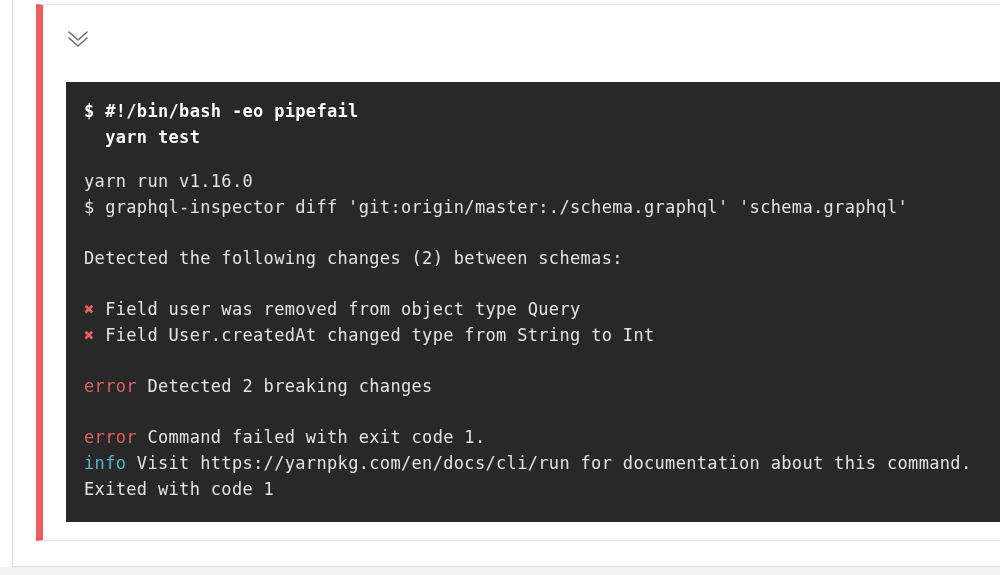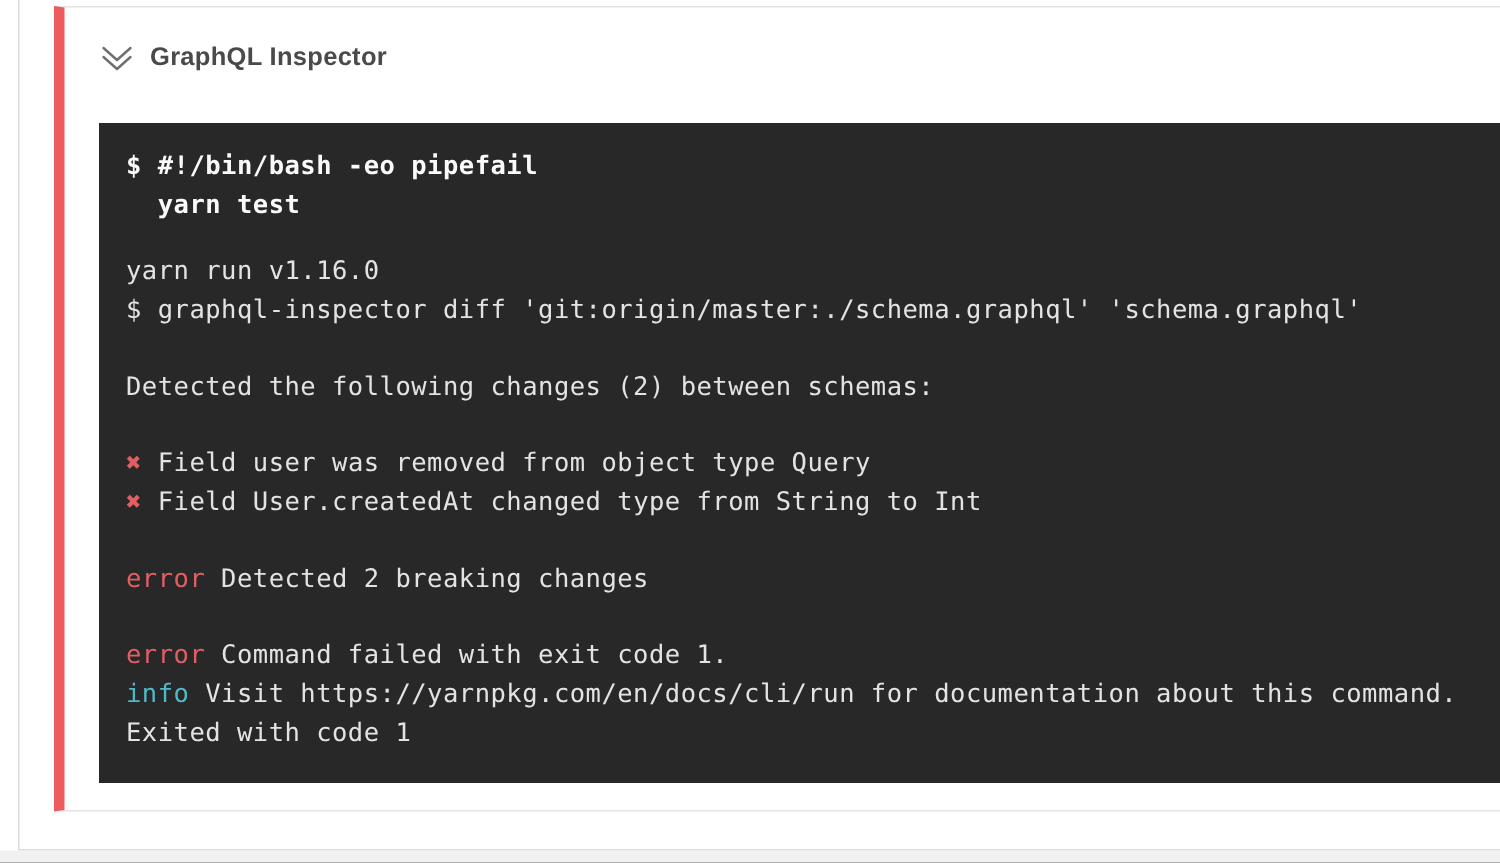--- a/index.html
+++ b/index.html
@@ -86,18 +86,17 @@
 
 <div class="main-panel">
   <div class="step-card">
     <div class="step-header">
       <span class="chevrons">
         <svg width="24" height="20" viewBox="0 0 24 20">
           <polyline points="3,3 12,11 21,3" fill="none" stroke="#6f6f6f" stroke-width="1.6" stroke-linecap="round" stroke-linejoin="round"></polyline>
           <polyline points="3,9 12,17 21,9" fill="none" stroke="#6f6f6f" stroke-width="1.6" stroke-linecap="round" stroke-linejoin="round"></polyline>
         </svg>
       </span>
-      <span class="step-title">GraphQL Inspector</span>
     </div>
     <div class="terminal" id="terminal"><div class="t-block command"><div class="t-line"><span>$ #!/bin/bash -eo pipefail</span></div><div class="t-line"><span>  yarn test</span></div></div><div class="t-block"><div class="t-line"><span>yarn run v1.16.0</span></div><div class="t-line"><span>$ graphql-inspector diff 'git:origin/master:./schema.graphql' 'schema.graphql'</span></div></div><div class="t-block"><div class="t-line"><span>Detected the following changes (2) between schemas:</span></div></div><div class="t-block"><div class="t-line"><span class="seg-red">✖</span><span> Field user was removed from object type Query</span></div><div class="t-line"><span class="seg-red">✖</span><span> Field User.createdAt changed type from String to Int</span></div></div><div class="t-block"><div class="t-line"><span class="seg-red">error</span><span> Detected 2 breaking changes</span></div></div><div class="t-block"><div class="t-line"><span class="seg-red">error</span><span> Command failed with exit code 1.</span></div><div class="t-line"><span class="seg-cyan">info</span><span> Visit https://yarnpkg.com/en/docs/cli/run for documentation about this command.</span></div><div class="t-line"><span>Exited with code 1</span></div></div></div>
   </div>
 </div>
 <div class="bottom-strip"></div>
 
 </body></html>

